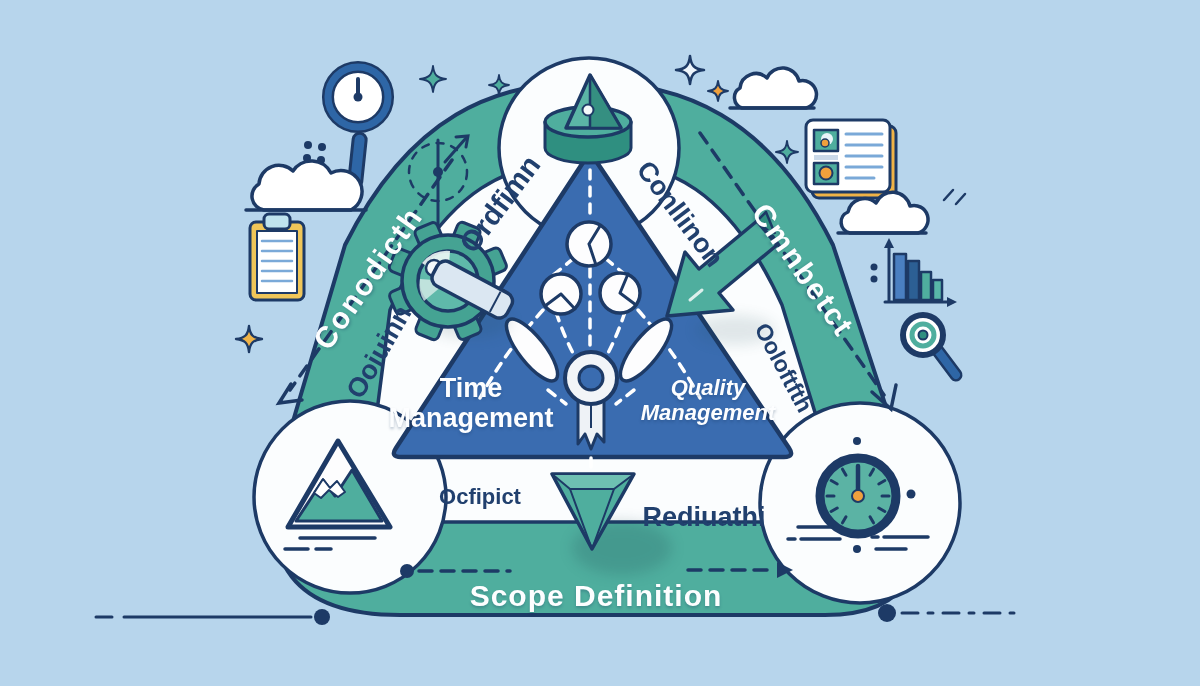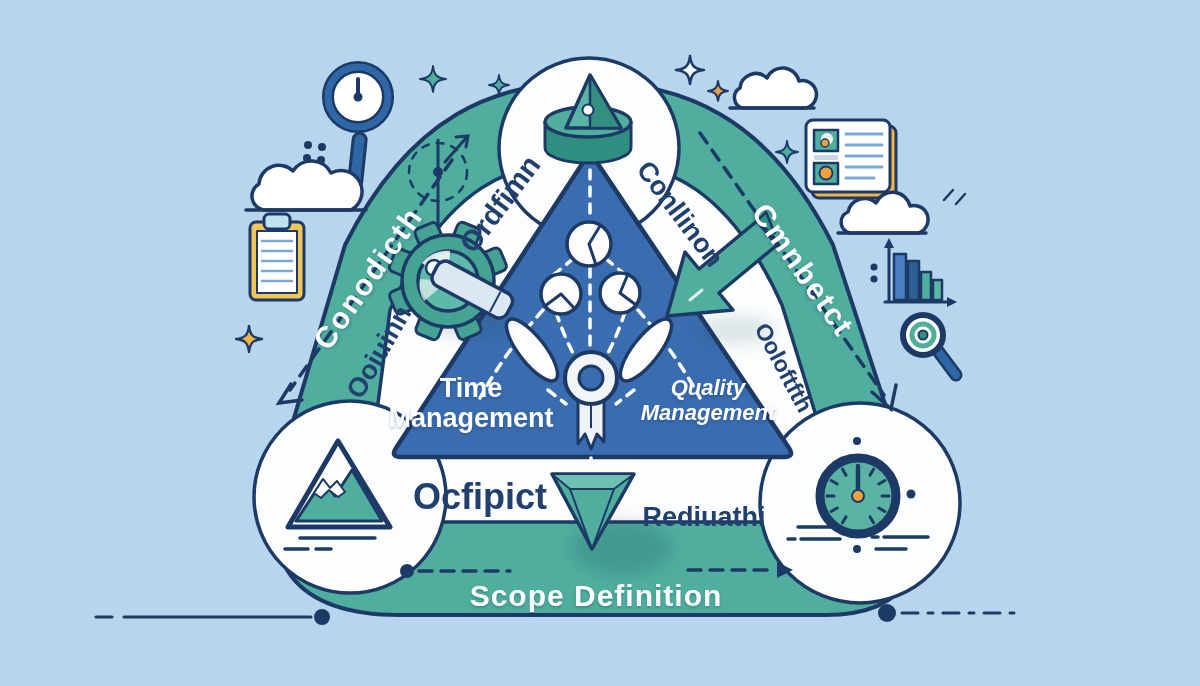--- a/index.html
+++ b/index.html
@@ -305,18 +305,18 @@
 <div class="lbl navy-t" style="left:680px;top:214px;font-size:27px;transform:translate(-50%,-50%) rotate(53deg);">Conllinon</div>
 
 <div class="lbl white-t" style="left:803px;top:270px;font-size:30px;letter-spacing:2px;transform:translate(-50%,-50%) rotate(55deg);">Cmnbetct</div>
 
 <div class="lbl navy-t" style="left:783px;top:368px;font-size:23px;transform:translate(-50%,-50%) rotate(62deg);">Ooloftfth</div>
 
 <div class="lbl wrap white-t" style="left:471px;top:403px;width:190px;font-size:27px;transform:translate(-50%,-50%);">Time Management</div>
 
 <div class="lbl wrap white-t" style="left:708px;top:401px;width:200px;font-size:22px;transform:translate(-50%,-50%);font-style:italic;">Quality Management</div>
 
-<div class="lbl navy-t" style="left:480px;top:497px;font-size:36px;transform:translate(-50%,-50%);">Ocfipict</div>
+<div class="lbl navy-t" style="left:480px;top:497px;font-size:22px;transform:translate(-50%,-50%);">Ocfipict</div>
 
 <div class="lbl navy-t" style="left:704px;top:517px;font-size:27px;transform:translate(-50%,-50%);">Rediuathi</div>
 
 <div class="lbl white-t" style="left:596px;top:596px;font-size:30px;letter-spacing:1px;transform:translate(-50%,-50%);">Scope Definition</div>
 </div>
 
 </body></html>

